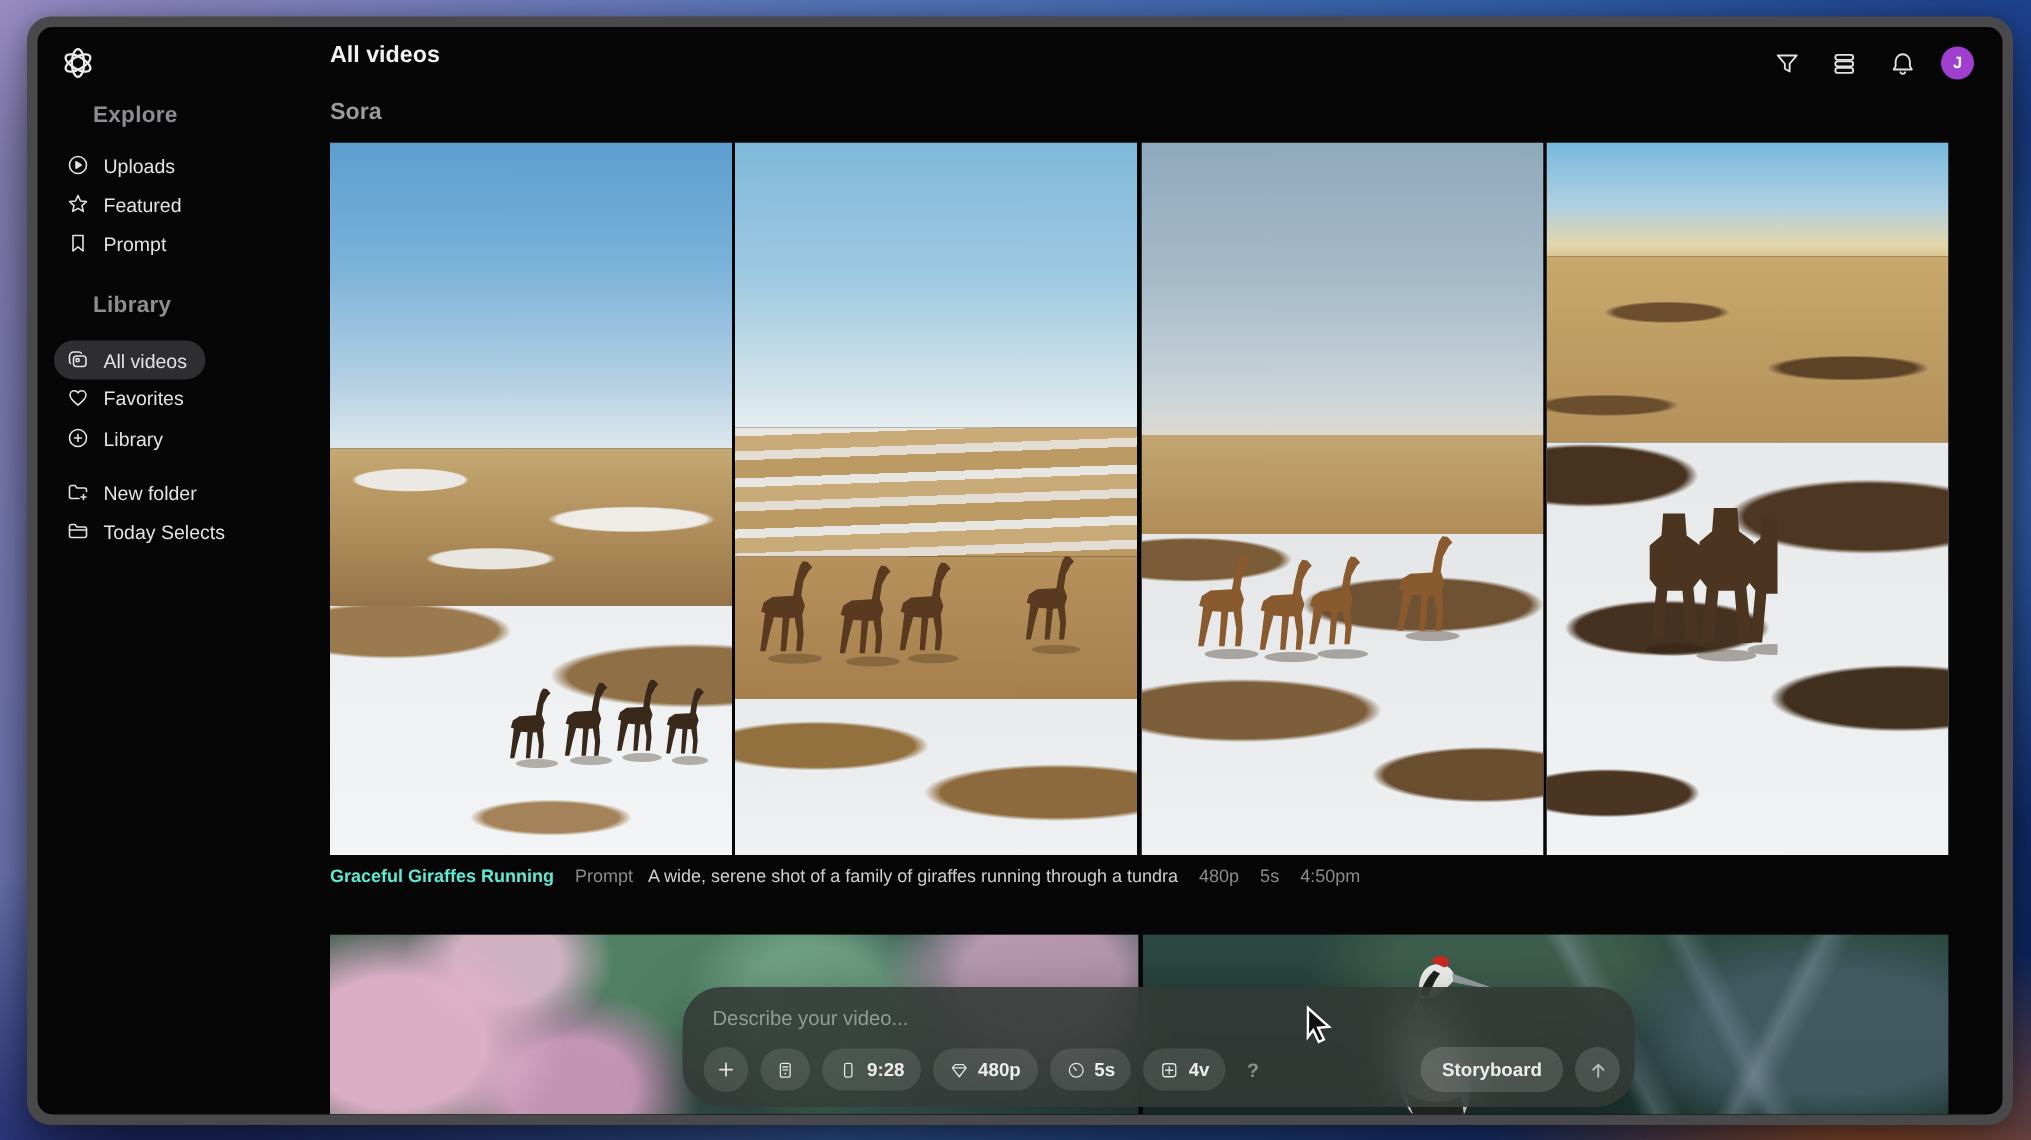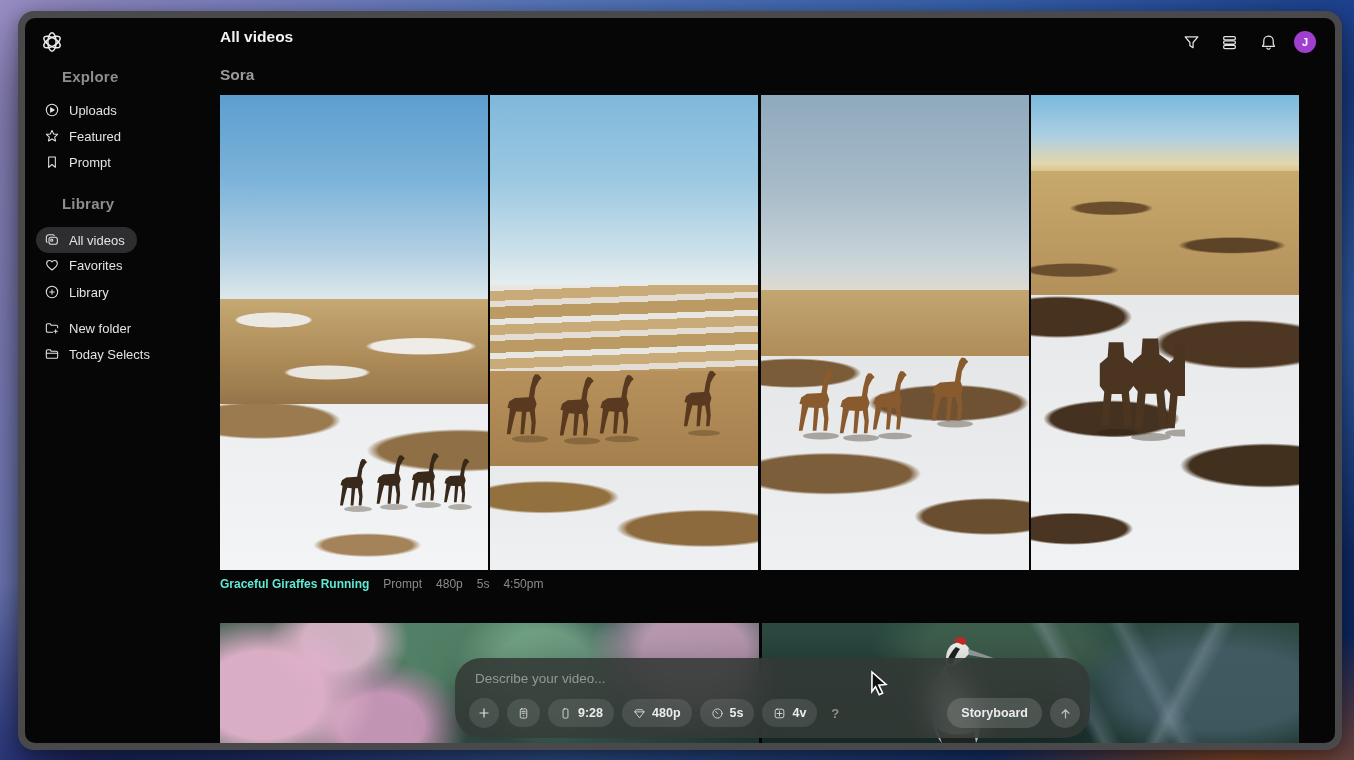--- a/index.html
+++ b/index.html
@@ -283,20 +283,21 @@
             <ellipse cx="42" cy="100" rx="20" ry="4"></ellipse>
             <ellipse cx="76" cy="104" rx="20" ry="4"></ellipse>
             <ellipse cx="106" cy="100" rx="16" ry="3.6"></ellipse>
           </g>
       </svg>
     </div>
 
     <div class="caption">
       <span class="t">Graceful Giraffes Running</span>
       <span>Prompt</span>
+      <span class="p">A wide, serene shot of a family of giraffes running through a tundra</span>
       <span class="meta">
         <span>480p</span>
         <span>5s</span>
         <span>4:50pm</span>
       </span>
     </div>
 
     <div class="tile" style="left:195px; top:605px; width:539px; height:120px;">
       <div style="top:0; height:100%; background:
         radial-gradient(150px 110px at 8% 60%, rgba(226,178,203,.95) 0 40%, transparent 75%),

